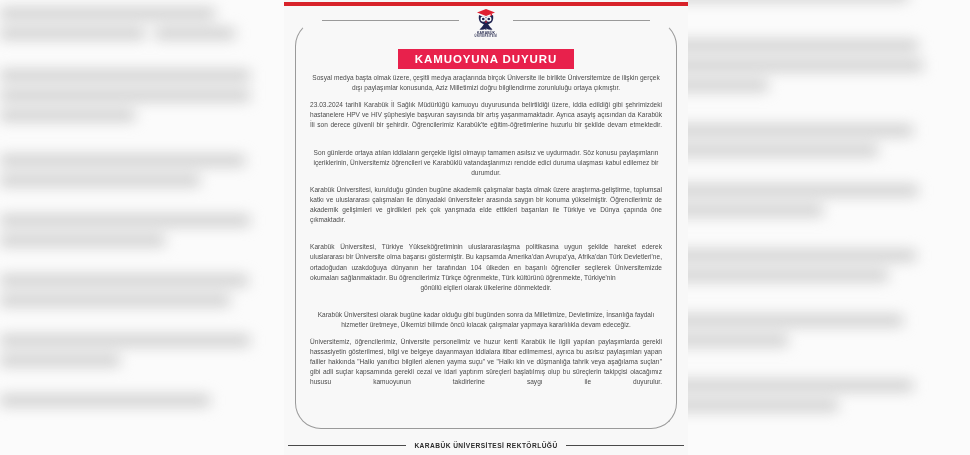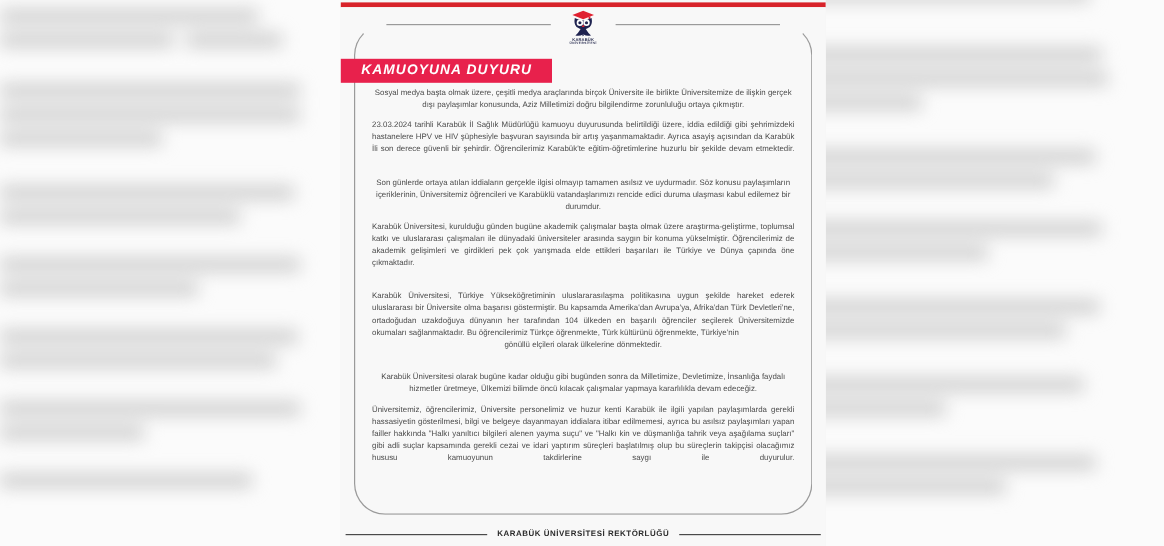--- a/index.html
+++ b/index.html
@@ -113,22 +113,22 @@
     margin-top: -1px;
   }
   .logo-text .l2 { font-size: 2.6px; letter-spacing: .4px; }
 
   
   .banner-row {
     position: absolute;
     left: 0; right: 0;
     top: 43px;
     display: flex;
+    justify-content: center;
     z-index: 10;
-    font-style: italic;
   }
   .banner {
     background: #e8214c;
     color: #ffffff;
     font-size: 11.5px;
     font-weight: bold;
     letter-spacing: .9px;
     padding: 3.5px 17px 4.5px;
   }
 

